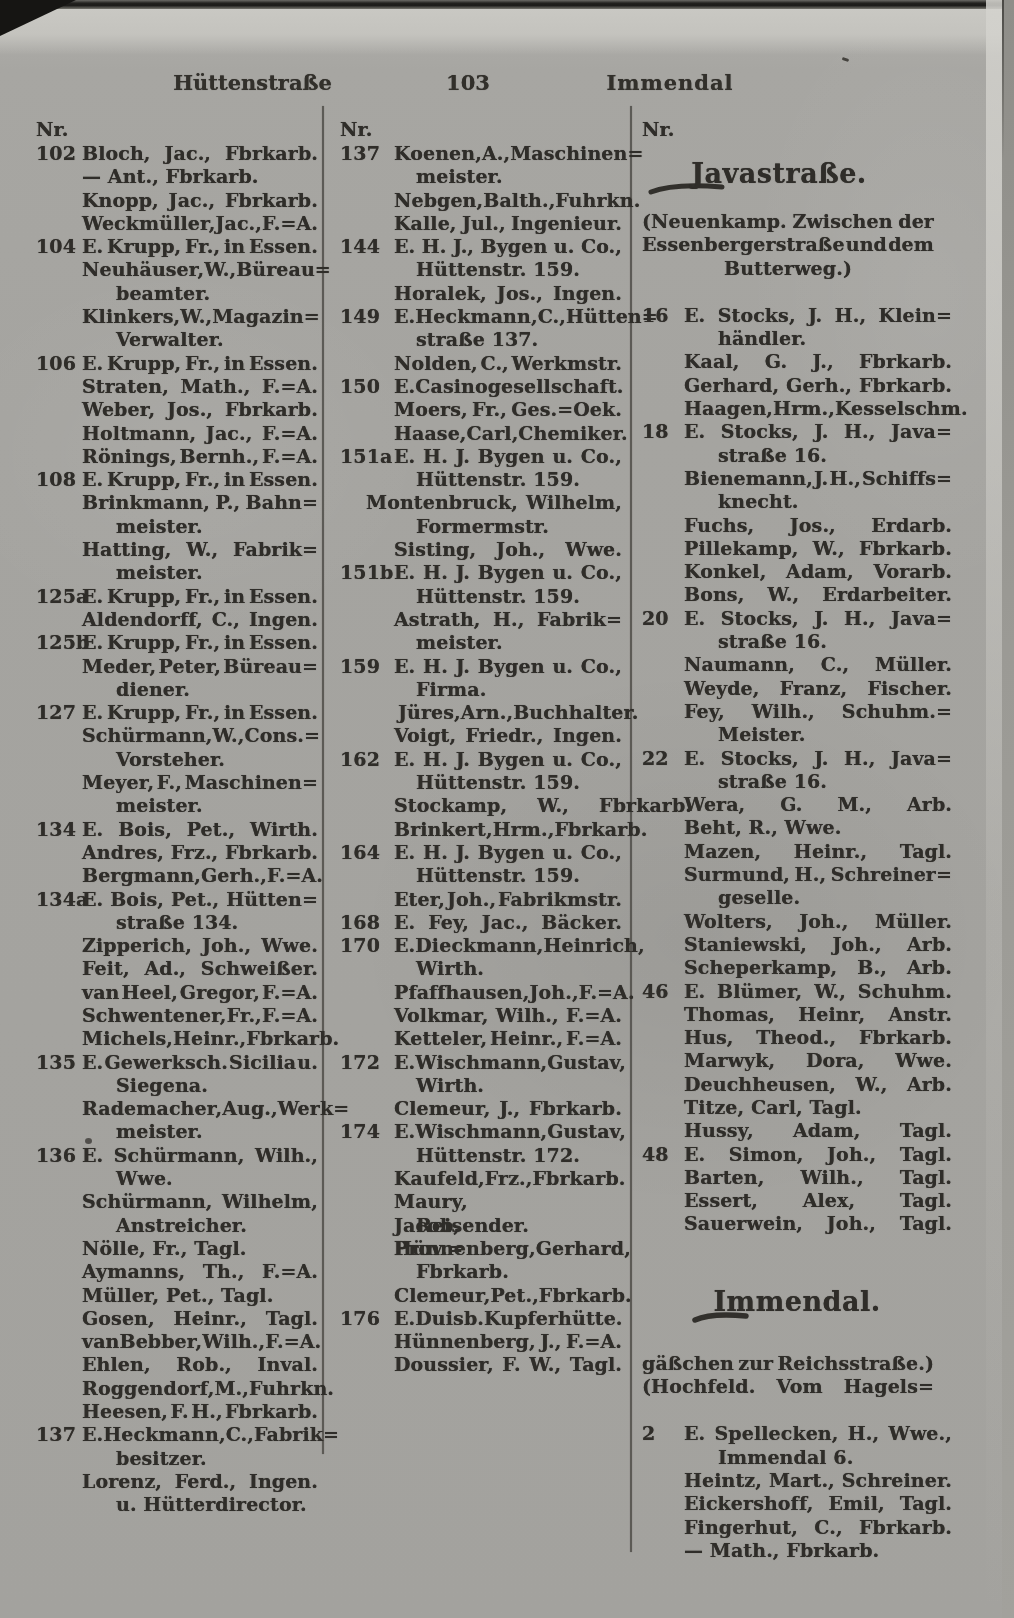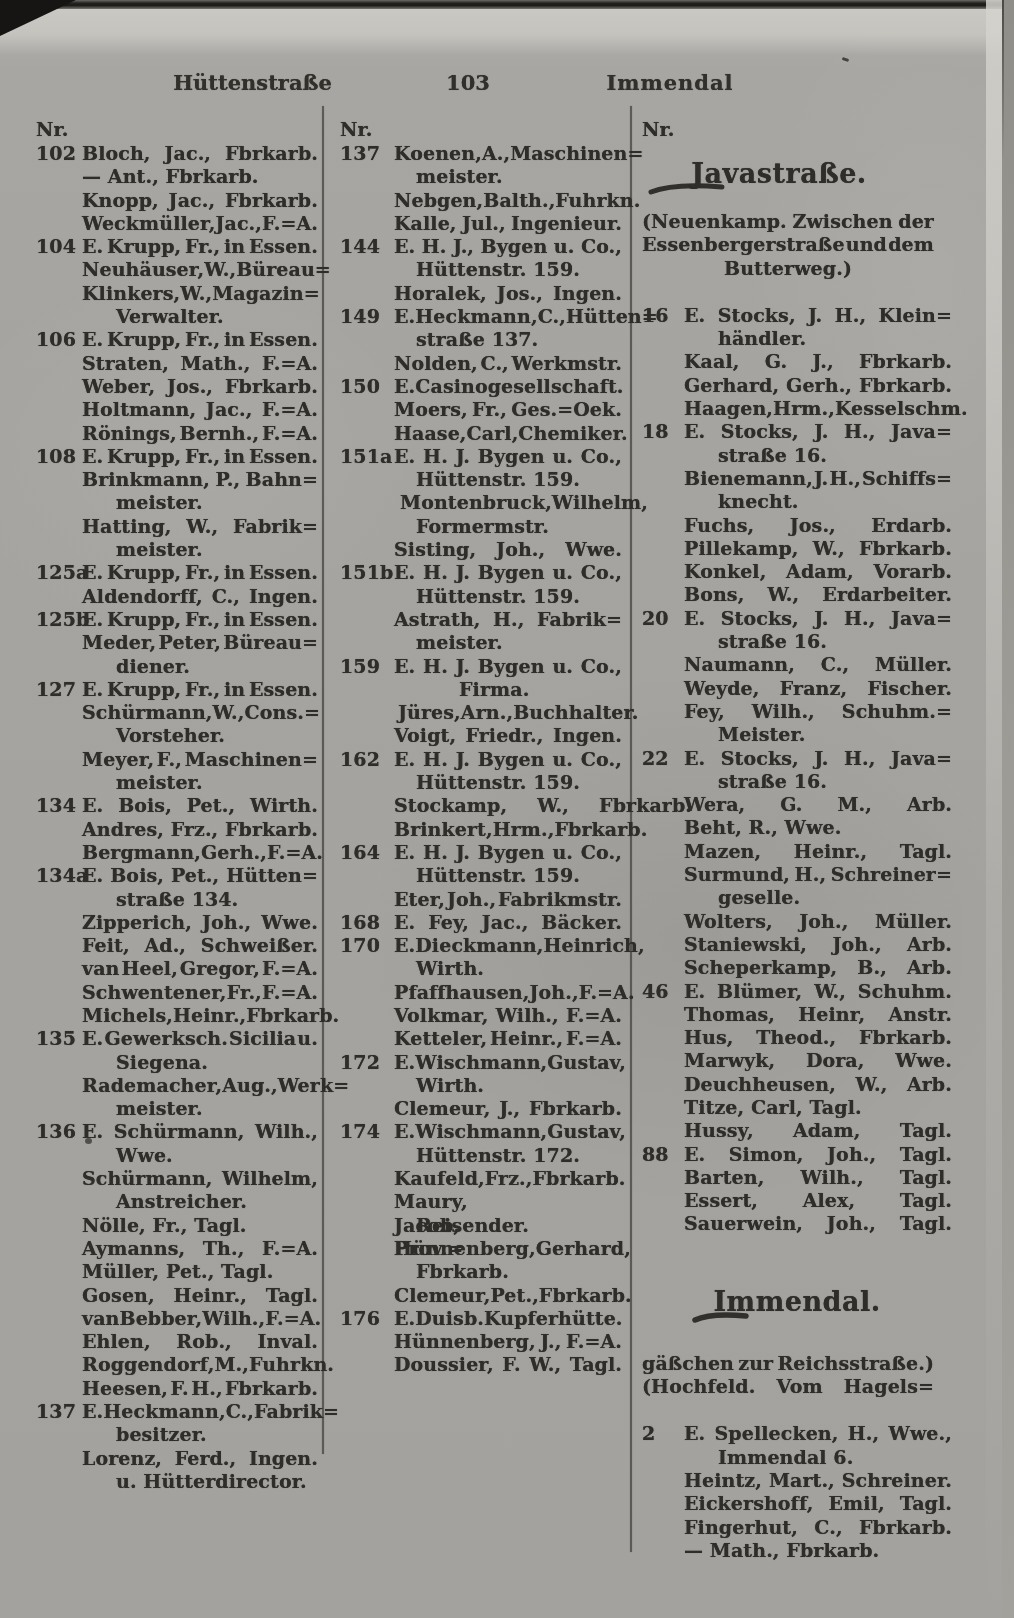--- a/index.html
+++ b/index.html
@@ -118,20 +118,23 @@
         </div>
       </div>
       <div class="row">
         <div class="t j" style="margin-left: 46px;">
           <span>Neuhäuser,</span>
           <span>W.,</span>
           <span>Büreau=</span>
         </div>
       </div>
       <div class="row">
+        <div class="t" style="margin-left: 80px;">beamter.</div>
+      </div>
+      <div class="row">
         <div class="t j" style="margin-left: 46px;">
           <span>Klinkers,</span>
           <span>W.,</span>
           <span>Magazin=</span>
         </div>
       </div>
       <div class="row">
         <div class="t" style="margin-left: 80px;">Verwalter.</div>
       </div>
       <div class="row">
@@ -549,21 +552,21 @@
           <span>J.</span>
           <span>Bygen</span>
           <span>u.</span>
           <span>Co.,</span>
         </div>
       </div>
       <div class="row">
         <div class="t" style="margin-left: 76px;">Hüttenstr. 159.</div>
       </div>
       <div class="row">
-        <div class="t j" style="margin-left: 60px;">
+        <div class="t j" style="margin-left: 26px;">
           <span>Montenbruck,</span>
           <span>Wilhelm,</span>
         </div>
       </div>
       <div class="row">
         <div class="t" style="margin-left: 76px;">Formermstr.</div>
       </div>
       <div class="row">
         <div class="t j" style="margin-left: 54px;">
           <span>Sisting,</span>
@@ -600,21 +603,21 @@
         <div class="t j" style="margin-left: 54px;">
           <span>E.</span>
           <span>H.</span>
           <span>J.</span>
           <span>Bygen</span>
           <span>u.</span>
           <span>Co.,</span>
         </div>
       </div>
       <div class="row">
-        <div class="t" style="margin-left: 119px;">Firma.</div>
+        <div class="t" style="margin-left: 76px;">Firma.</div>
       </div>
       <div class="row">
         <div class="t j" style="margin-left: 58px;">
           <span>Jüres,</span>
           <span>Arn.,</span>
           <span>Buchhalter.</span>
         </div>
       </div>
       <div class="row">
         <div class="t j" style="margin-left: 54px;">
@@ -1051,21 +1054,21 @@
         <div class="t" style="margin-left: 42px;">Titze, Carl, Tagl.</div>
       </div>
       <div class="row">
         <div class="t j" style="margin-left: 42px;">
           <span>Hussy,</span>
           <span>Adam,</span>
           <span>Tagl.</span>
         </div>
       </div>
       <div class="row">
-        <span class="num">88</span>
+        <span class="num">48</span>
         <div class="t j" style="margin-left: 42px;">
           <span>E.</span>
           <span>Simon,</span>
           <span>Joh.,</span>
           <span>Tagl.</span>
         </div>
       </div>
       <div class="row">
         <div class="t j" style="margin-left: 42px;">
           <span>Barten,</span>

